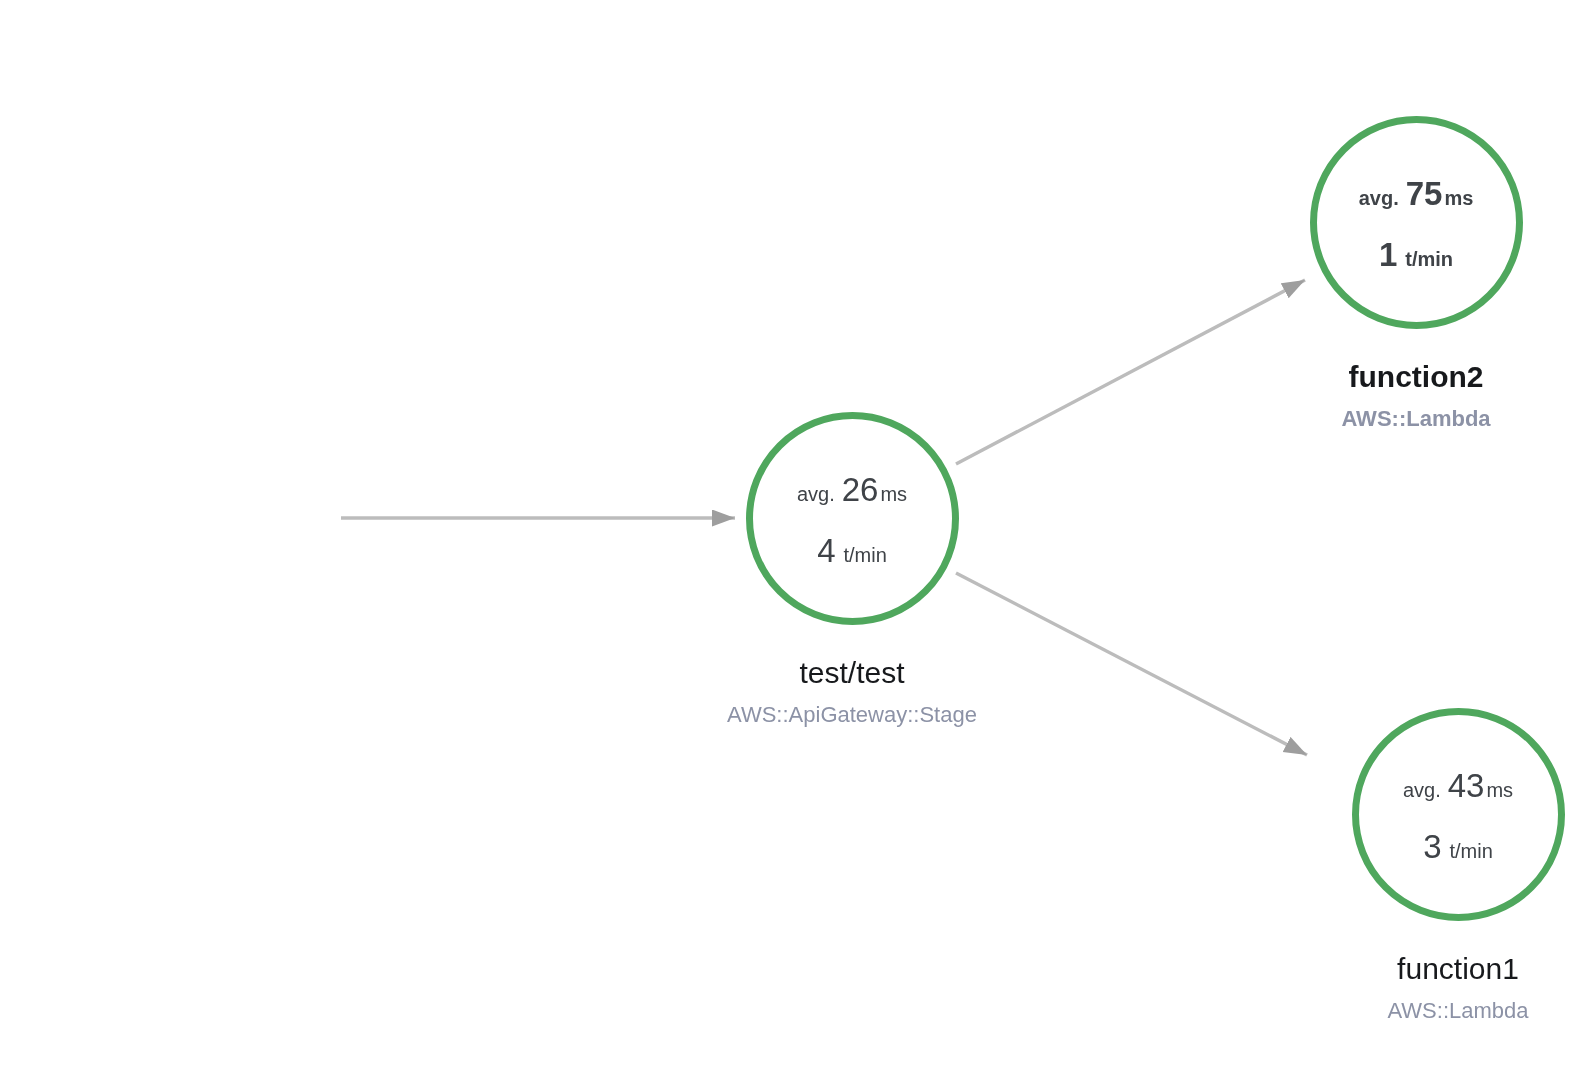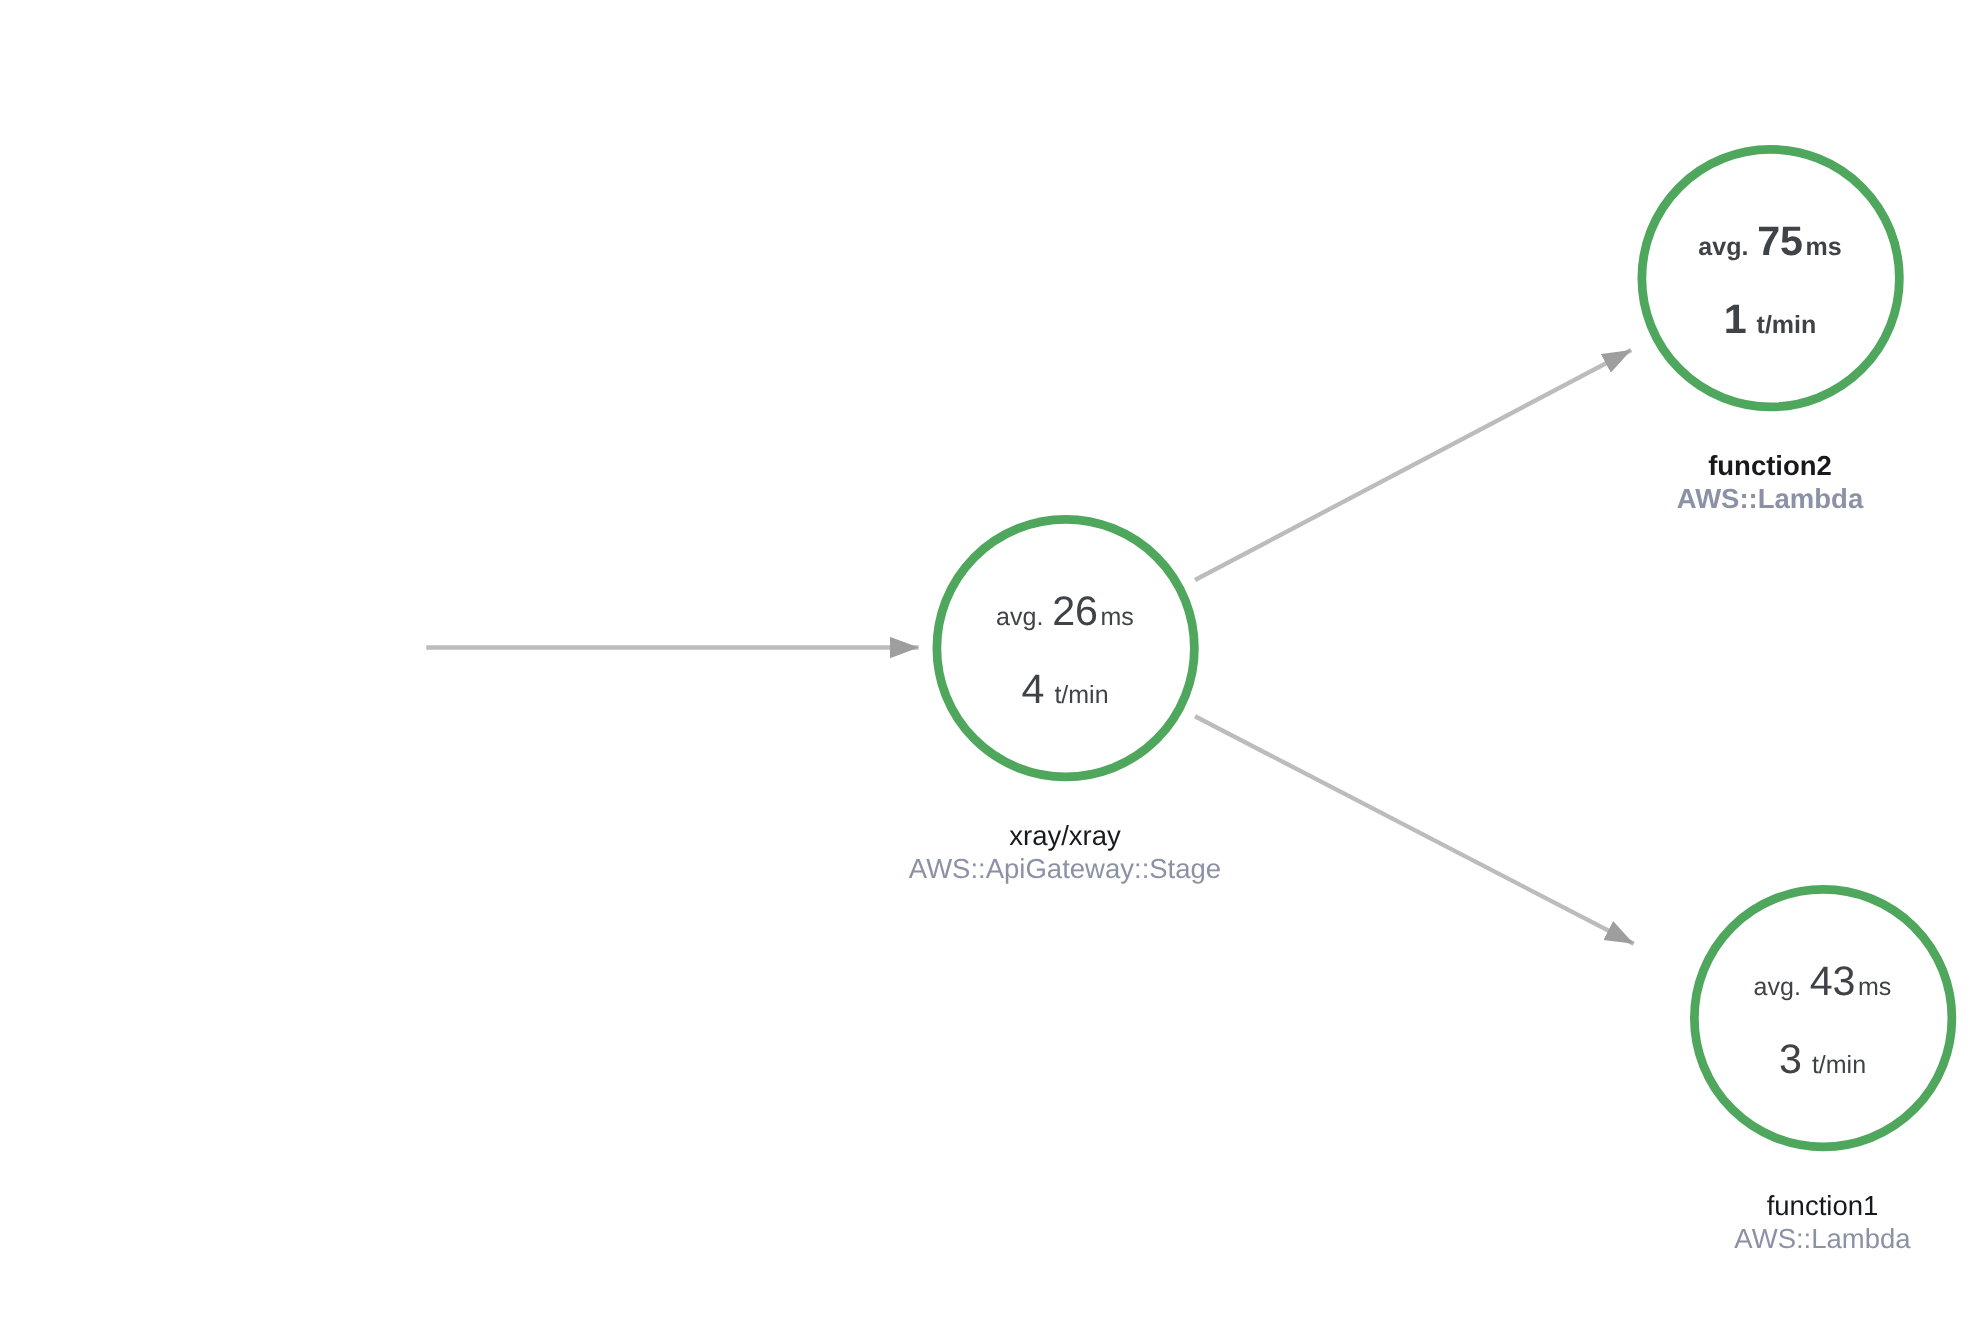--- a/index.html
+++ b/index.html
@@ -58,27 +58,27 @@
   }
   .metric-line { line-height: 55px; white-space: nowrap; }
   .m-big   { font-size: 33px; }
   .m-small { font-size: 20px; }
   .m-prefix { margin-right: 7px; }
   .m-unit   { margin-left: 2px; }
   .m-rate-unit { margin-left: 8px; }
 
   .node-label {
     margin-top: 31px;
-    font-size: 22px;
+    font-size: 30px;
     color: var(--node-label);
     white-space: nowrap;
   }
   .node-label.bold { font-weight: bold; font-size: 27px; }
   .node-subtitle {
-    margin-top: 0;
+    margin-top: 12px;
     font-size: 22px;
     color: var(--node-subtitle);
     white-space: nowrap;
   }
   .person-svg { display: block; }
   .person-svg path, .person-svg circle { fill: var(--person-icon); }
 
   
   .pos-client    { left: 51px;   top: 414px; }
   .pos-xray      { left: 682px;  top: 412px; }
@@ -106,21 +106,21 @@
     <div class="circle">
       <div class="metrics">
         <div class="metric-line">
           <span class="m-small m-prefix">avg.</span><span class="m-big">26</span><span class="m-small m-unit">ms</span>
         </div>
         <div class="metric-line">
           <span class="m-big">4</span><span class="m-small m-rate-unit">t/min</span>
         </div>
       </div>
     </div>
-    <div class="node-label">xray/xray</div>
+    <div class="node-label">test/test</div>
     <div class="node-subtitle">AWS::ApiGateway::Stage</div>
   </div>
 
   <div class="node pos-function2">
     <div class="circle">
       <div class="metrics">
         <div class="metric-line">
           <span class="m-small m-prefix">avg.</span><span class="m-big">75</span><span class="m-small m-unit">ms</span>
         </div>
         <div class="metric-line">

